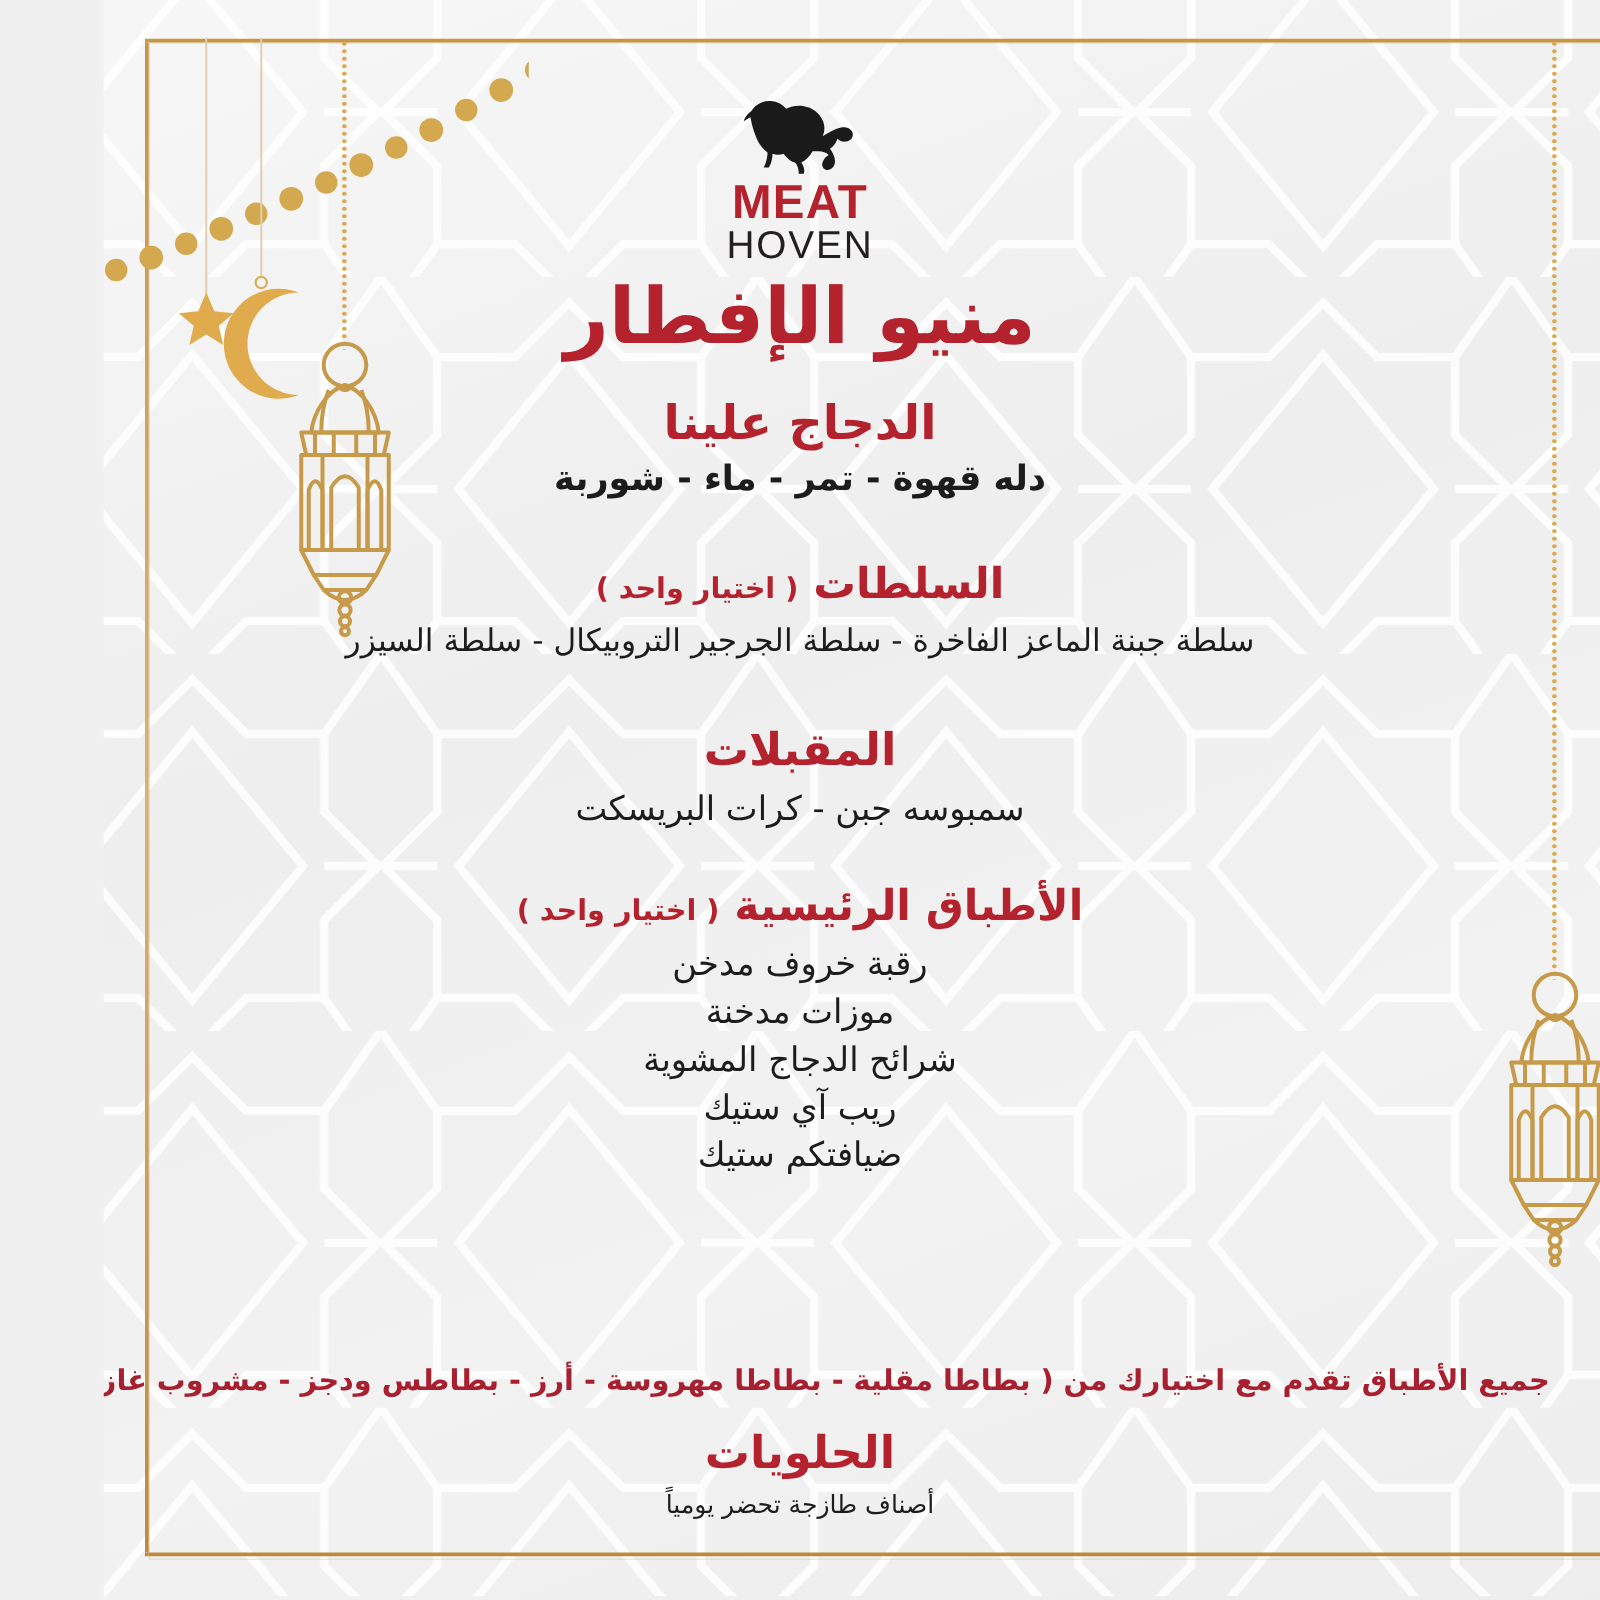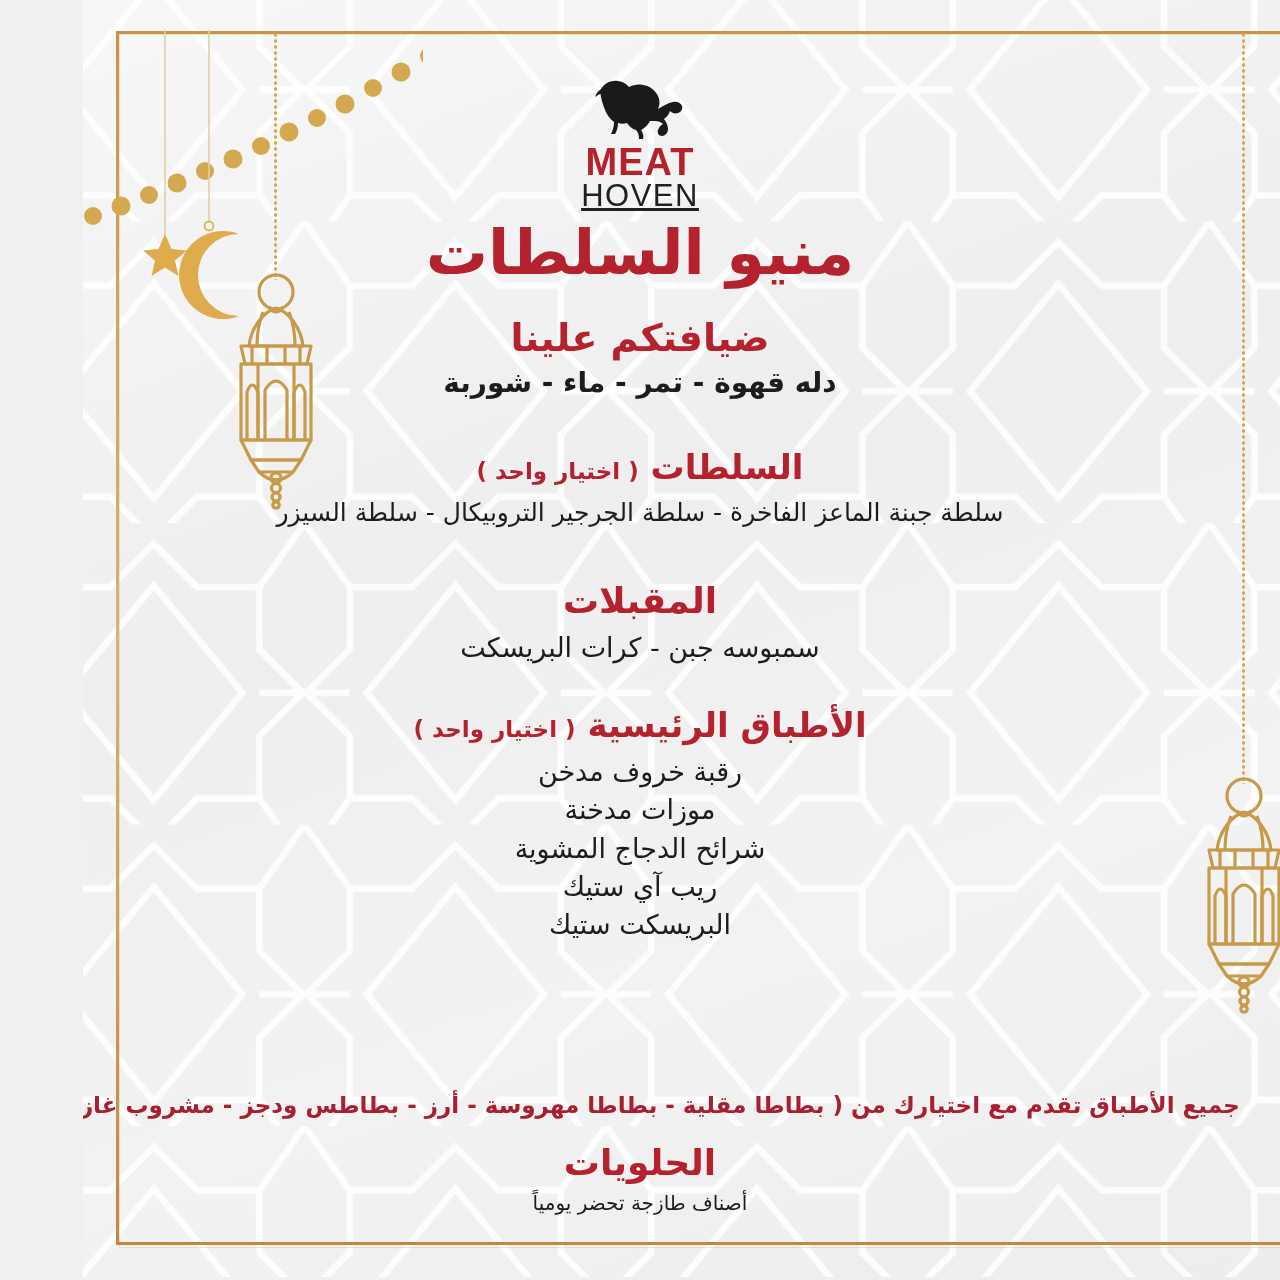--- a/index.html
+++ b/index.html
@@ -109,21 +109,20 @@
     direction: ltr;
   }
   .logo-hoven {
     font-family: "Liberation Sans", sans-serif;
     font-weight: 400;
     font-size: 31px;
     letter-spacing: 1.5px;
     color: #231f20;
     line-height: 1.05;
     direction: ltr;
-    text-decoration: underline;
   }
 
   
   .ar { direction: rtl; unicode-bidi: isolate; }
 
   .menu-title {
     position: absolute;
     left: 0; right: 0;
     top: 222px;
     font-size: 62px;
@@ -347,23 +346,23 @@
           C75 36 73 39 70 41 C72 44 74 47 74 51 C74 55 71 58 68 58 C65 58 63 55 64 52 C65 49 67 47 69 46
           C67 44 64 43 61 43 L56 43 C54 47 51 50 47 52 C49 55 50 58 49 61 L45 61 C45 57 44 54 42 52
           C38 51 35 48 33 45 C30 46 27 46 24 45 C24 49 23 53 21 56 L17 56 C19 52 20 48 20 44
           C16 41 13 37 11 32 C9 27 7 21 6 13 Z"></path>
         <path fill="#1a1a1a" d="M9 10 C5 12 2 15 1 19 C4 17 7 15 10 15 Z"></path>
       </svg>
       <div class="logo-meat">MEAT</div>
       <div class="logo-hoven">HOVEN</div>
     </div>
 
-    <div class="menu-title ar">منيو السلطات</div>
-
-    <div class="welcome ar">ضيافتكم علينا</div>
+    <div class="menu-title ar">منيو الإفطار</div>
+
+    <div class="welcome ar">الدجاج علينا</div>
     <div class="welcome-items ar">دله قهوة - تمر - ماء - شوربة</div>
 
     <div class="section sec-salads">
       <div class="section-head ar">
         <span>السلطات</span>
         <span class="sub">( اختيار واحد )</span>
       </div>
       <div class="section-items ar">سلطة جبنة الماعز الفاخرة  -  سلطة الجرجير التروبيكال - سلطة السيزر</div>
     </div>
 
@@ -377,21 +376,21 @@
     <div class="section sec-mains">
       <div class="section-head ar">
         <span>الأطباق الرئيسية</span>
         <span class="sub">( اختيار واحد )</span>
       </div>
       <ul class="mains-list ar" id="mains-list">
           <li>رقبة خروف مدخن</li>
           <li>موزات  مدخنة</li>
           <li>شرائح الدجاج المشوية</li>
           <li>ريب آي ستيك</li>
-          <li>البريسكت  ستيك</li>
+          <li>ضيافتكم  ستيك</li>
         </ul>
     </div>
 
     <div class="note ar">جميع الأطباق تقدم مع اختيارك من ( بطاطا مقلية - بطاطا مهروسة - أرز - بطاطس ودجز - مشروب غازي )</div>
 
     <div class="section sec-desserts">
       <div class="section-head ar">
         <span>الحلويات</span>
       </div>
       <div class="section-items ar">أصناف طازجة تحضر يومياً</div>

